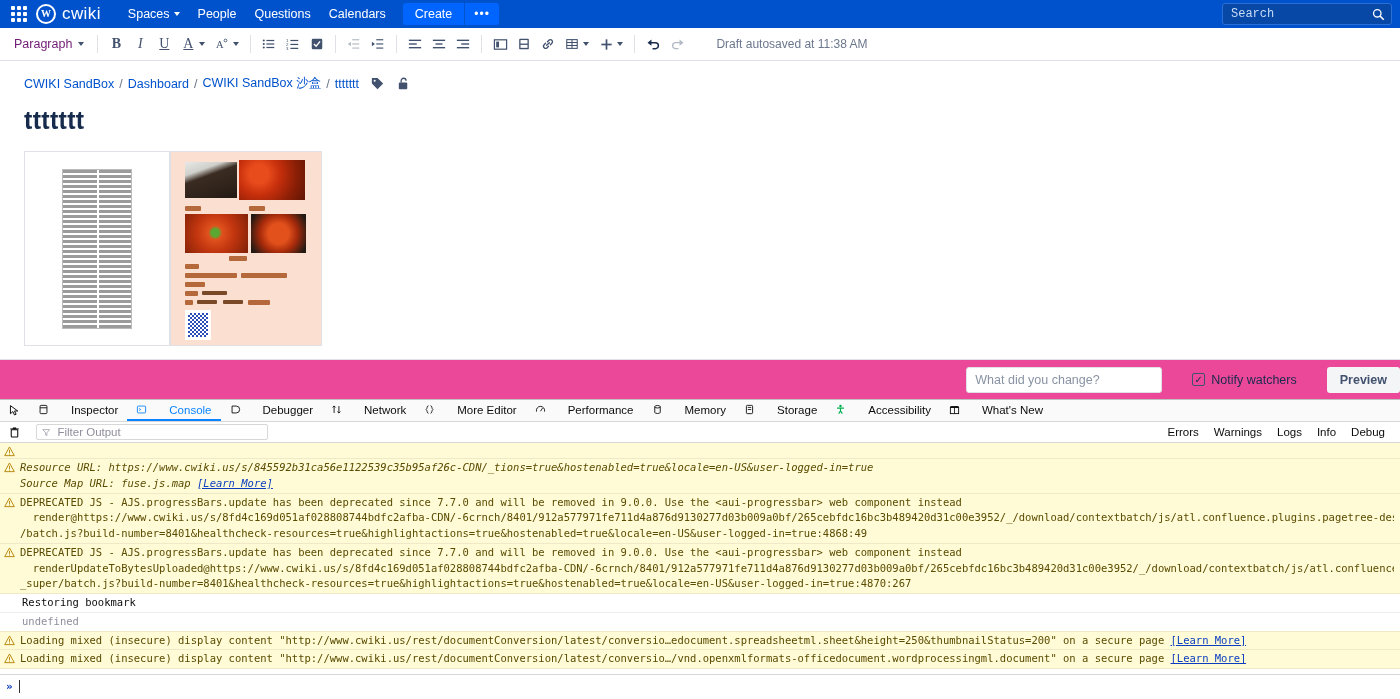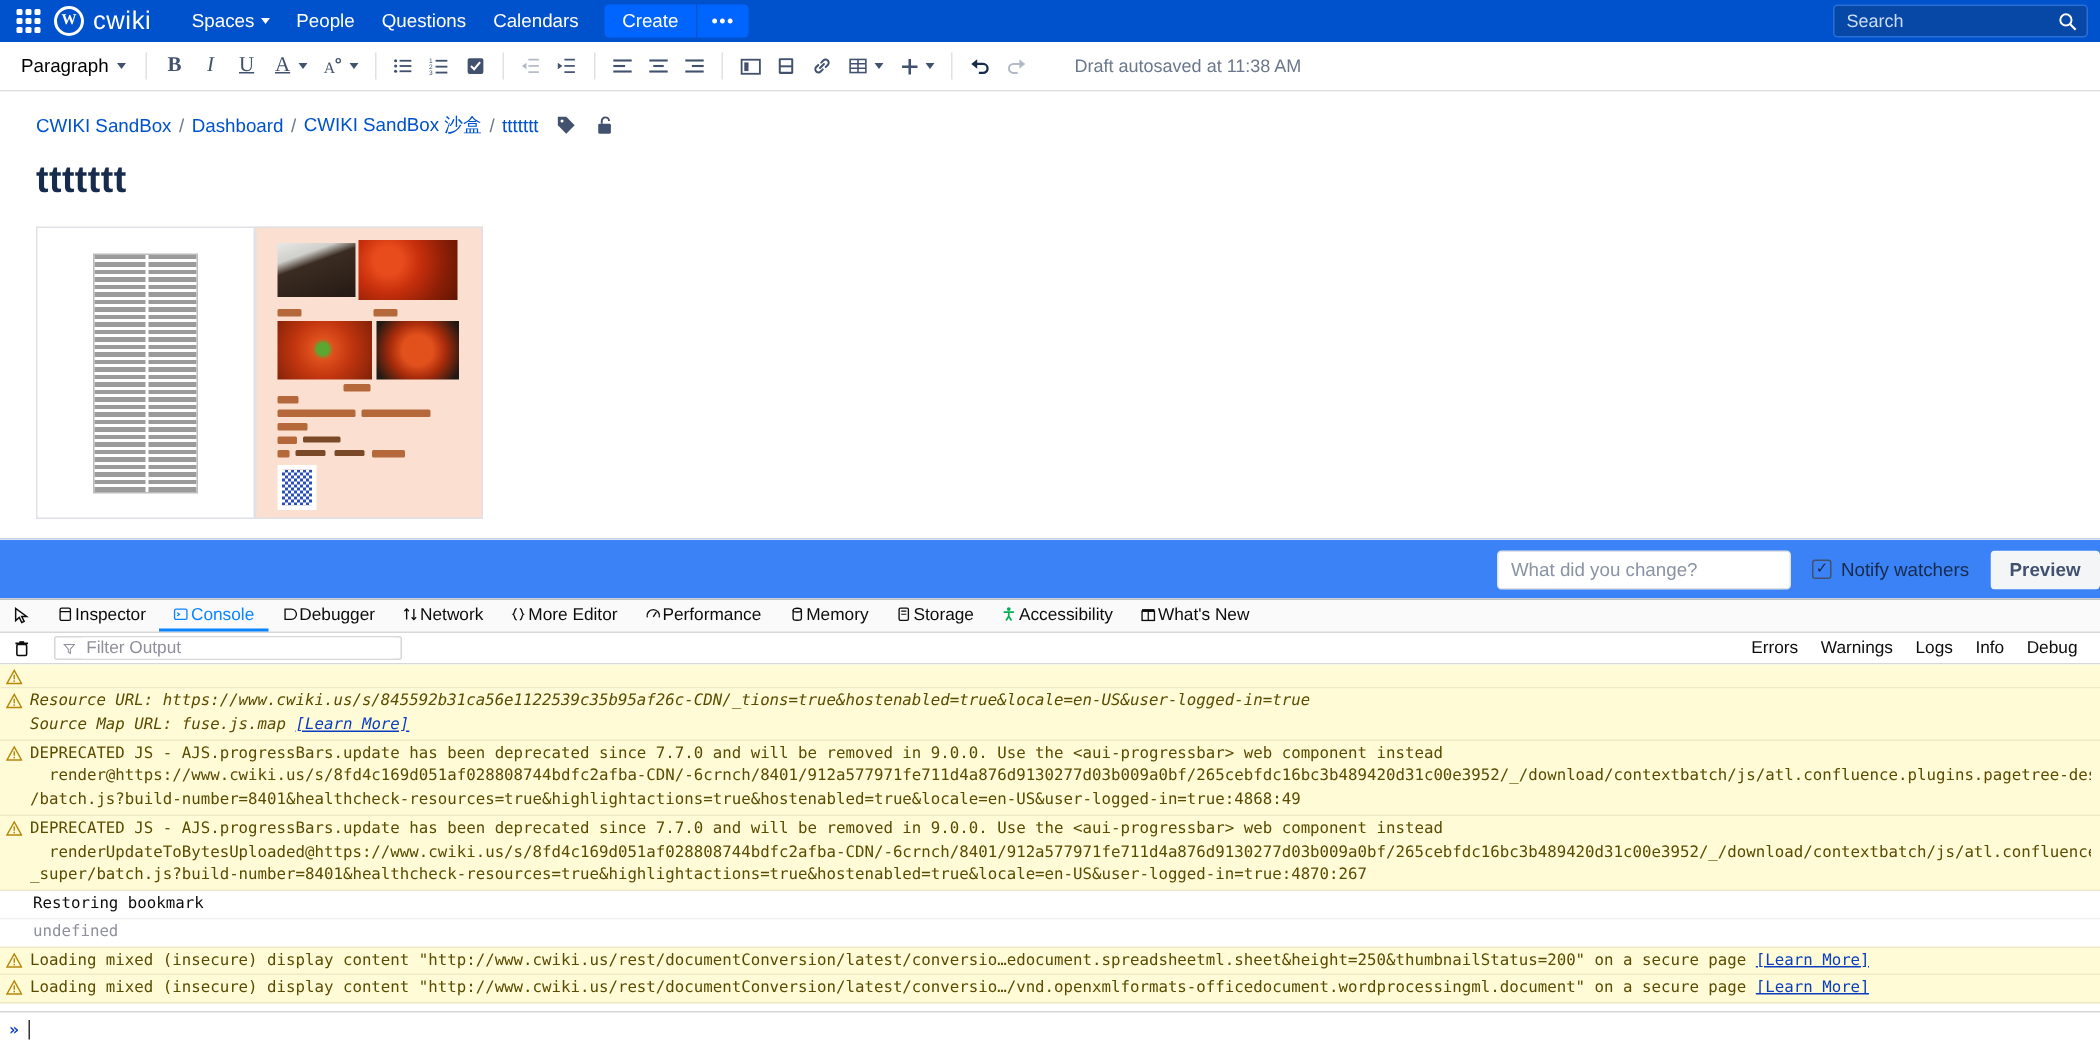--- a/index.html
+++ b/index.html
@@ -28,29 +28,29 @@
     display:flex;align-items:center;gap:4px;white-space:nowrap;}
   .caret{width:0;height:0;border-left:3.5px solid transparent;border-right:3.5px solid transparent;
     border-top:4px solid #fff;display:inline-block;}
   .createbtn{background:#0065ff;color:#fff;font-weight:normal;font-size:12.5px;
     padding:4px 12px;border-radius:3px 0 0 3px;cursor:pointer;margin-left:8px;}
   .moredots{background:#0065ff;color:#fff;padding:4px 9px;border-radius:0 3px 3px 0;
     cursor:pointer;border-left:1px solid #0052cc;letter-spacing:1px;font-size:12px;}
   .searchwrap{position:absolute;right:8px;top:3px;display:flex;align-items:center;
     background:#0747a6;border:1px solid #2a6fd6;border-radius:3px;height:22px;width:170px;padding:0 6px;}
   .searchwrap input{background:transparent;border:none;outline:none;color:#fff;font-size:12px;
-    width:100%;font-family:Liberation Sans, sans-serif;}
+    width:100%;font-family:Liberation Mono, monospace;}
   .searchwrap input::placeholder{color:#c9ddf7;}
   .srch-ic{width:13px;height:13px;flex:0 0 13px;}
 
   
   .toolbar{height:33px;border-bottom:1px solid #dfe1e6;display:flex;align-items:center;
     padding:0 8px;gap:2px;background:#fff;}
   .tb-select{display:flex;align-items:center;gap:6px;padding:3px 6px;border-radius:3px;cursor:pointer;
-    font-size:12.5px;color:#000000;}
+    font-size:12.5px;color:#701a75;}
   .tb-btn{width:22px;height:22px;display:flex;align-items:center;justify-content:center;
     cursor:pointer;border-radius:3px;color:#42526e;font-size:13px;}
   .tb-btn.dis{opacity:.4;}
   .tb-combo{display:flex;align-items:center;cursor:pointer;border-radius:3px;}
   .tb-sep{width:1px;height:18px;background:#dfe1e6;margin:0 5px;}
   .autosave{margin-left:26px;color:#6b778c;font-size:12px;}
 
   
   .pagebody{height:298px;padding:14px 24px 0 24px;overflow:hidden;position:relative;}
   .breadcrumb{display:flex;align-items:center;gap:5px;font-size:12.5px;color:#6b778c;flex-wrap:nowrap;}
@@ -67,38 +67,38 @@
     repeating-linear-gradient(to bottom,#9b9b9b 0px,#9b9b9b 3px,#fff 3px,#fff 5px);
     border:1px solid #bbb;position:relative;}
   .sheetlines:after{content:"";position:absolute;left:50%;top:0;bottom:0;width:2px;background:#fff;}
   .ph-img{position:absolute;background-size:cover;}
   .blk{position:absolute;background:#b5683a;height:5px;border-radius:1px;}
   .qr{position:absolute;background:
      repeating-conic-gradient(#2a4fb8 0% 25%, #fff 0% 50%);
      background-size:4px 4px;border:3px solid #fff;}
 
   
-  .savebar{height:40px;border-top:1px solid #dfe1e6;background:#3b82f6;display:flex;
-    align-items:center;justify-content:flex-end;padding:0 0 0 20px;gap:14px;}
+  .savebar{height:40px;border-top:1px solid #dfe1e6;background:#ec4899;display:flex;
+    align-items:center;justify-content:flex-end;padding:0 0 0 20px;gap:30px;}
   .changeinput{width:196px;height:26px;border:1px solid #dfe1e6;border-radius:3px;
     padding:0 8px;font-size:12.5px;outline:none;color:#172b4d;
     font-family:"Liberation Sans",sans-serif;background:#fff;}
   .changeinput::placeholder{color:#8993a4;}
   .notify{display:flex;align-items:center;gap:6px;font-size:12.5px;color:#172b4d;cursor:pointer;}
   .cbox{width:13px;height:13px;border:1.5px solid #42526e;border-radius:2px;
     display:flex;align-items:center;justify-content:center;font-size:10px;color:#172b4d;line-height:1;}
   .previewbtn{background:#f4f5f7;border:1px solid transparent;color:#42526e;font-weight:600;
     font-size:12.5px;padding:5px 12px;border-radius:3px;cursor:pointer;margin-right:0;}
 
   
   .devtools{border-top:1px solid #c0c0c0;background:#fff;height:299px;display:flex;flex-direction:column;}
   .dt-tabs{height:22px;display:flex;align-items:stretch;border-bottom:1px solid #d7d7d7;
     background:#fafafa;font-size:11.5px;color:#0c0c0d;}
   .dt-pick{display:flex;align-items:center;padding:0 8px;cursor:pointer;}
-  .dt-tab{display:flex;align-items:center;gap:1px;padding:0 9px;cursor:pointer;
+  .dt-tab{display:flex;align-items:center;gap:22px;padding:0 9px;cursor:pointer;
     border-bottom:2px solid transparent;white-space:nowrap;justify-content:space-between;}
   .dt-tab.active{color:#0a84ff;border-bottom-color:#0a84ff;}
   .dt-tab svg{display:block;}
   .dt-filterbar{height:21px;display:flex;align-items:center;border-bottom:1px solid #d7d7d7;
     background:#fff;font-size:11.5px;padding:0 4px;gap:12px;}
   .trash{width:20px;display:flex;align-items:center;justify-content:center;cursor:pointer;}
   .filterbox{display:flex;align-items:center;gap:5px;border:1px solid #d7d7d7;border-radius:2px;
     height:16px;padding:0 5px;width:232px;color:#8f8f9d;background:#fff;}
   .filterbox input{border:none;outline:none;font-size:11.5px;width:100%;color:#0c0c0d;
     font-family:"Liberation Sans",sans-serif;}

